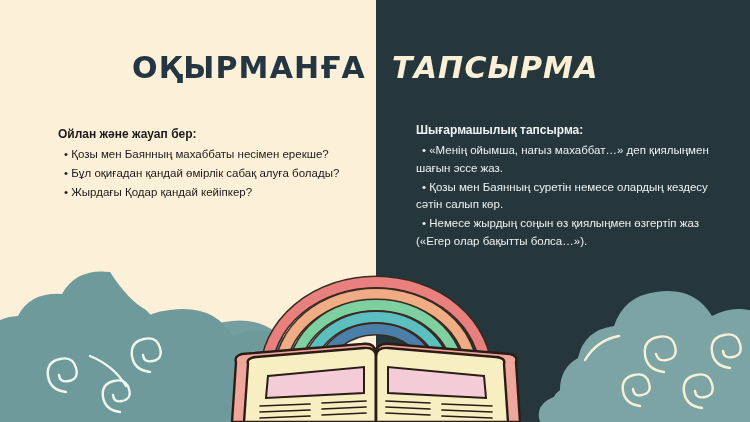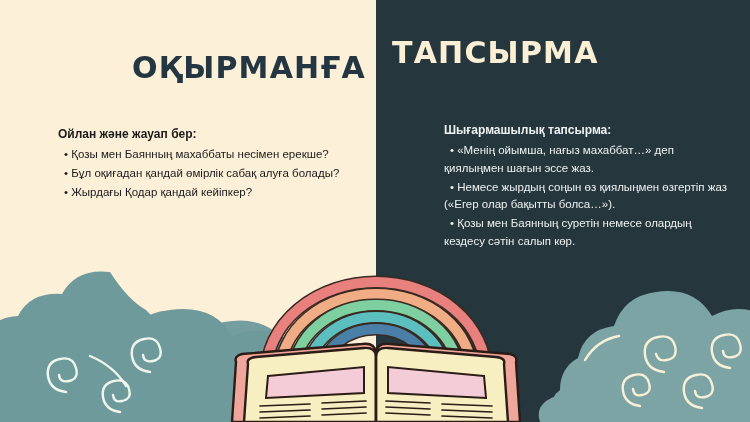--- a/index.html
+++ b/index.html
@@ -26,41 +26,41 @@
   
   .title{
     position:absolute;
     font-family:"DejaVu Sans", sans-serif;
     font-weight:bold;
     font-size:30px;
     letter-spacing:1.2px;
     white-space:nowrap;
   }
   .title-left{ left:132px; top:50px; color:#233641; }
-  .title-right{ left:392px; top:35px; color:#fbf0d6; }
+  .title-right{ left:392px; top:50px; color:#fbf0d6;font-style:italic; }
 
   
   .block{position:absolute;}
   .block-left{ left:58px; top:126px; width:300px; }
   .block-right{ left:416px; top:122px; width:318px; }
 
   .block h3{
     margin:0 0 3px 0;
     font-size:12px;
     font-weight:bold;
     line-height:1.42;
   }
   .block p{
     margin:0 0 1px 0;
     font-size:11.5px;
     line-height:1.55;
     text-indent:6px;
   }
   .block-left h3, .block-left p{ color:#1a1a1a; }
-  .block-right h3, .block-right p{ color:#eef2f2;margin-left:28px; }
+  .block-right h3, .block-right p{ color:#eef2f2; }
 
   
   .illus{position:absolute;left:226px;top:266px;width:300px;height:156px;}
 </style>
 </head>
 <body>
 
 <div class="slide">
 
   <div class="panel-left"></div>
@@ -106,22 +106,22 @@
   <div class="block block-left">
     <h3>Ойлан және жауап бер:</h3>
     <p> • Қозы мен Баянның махаббаты несімен ерекше?</p>
     <p> • Бұл оқиғадан қандай өмірлік сабақ алуға болады?</p>
     <p> • Жырдағы Қодар қандай кейіпкер?</p>
   </div>
 
   <div class="block block-right">
     <h3>Шығармашылық тапсырма:</h3>
     <p> • «Менің ойымша, нағыз махаббат…» деп қиялыңмен шағын эссе жаз.</p>
+    <p> • Қозы мен Баянның суретін немесе олардың кездесу сәтін салып көр.</p>
     <p> • Немесе жырдың соңын өз қиялыңмен өзгертіп жаз («Егер олар бақытты болса…»).</p>
-    <p> • Қозы мен Баянның суретін немесе олардың кездесу сәтін салып көр.</p>
   </div>
 
   <svg class="illus" viewBox="0 0 300 156" xmlns="http://www.w3.org/2000/svg">
 
     <g fill="none" stroke-linecap="round">
       <path d="M40 108 A110 92 0 0 1 260 108" stroke="#3a2a22" stroke-width="13"></path>
       <path d="M40 108 A110 92 0 0 1 260 108" stroke="#e8817e" stroke-width="10"></path>
 
       <path d="M54 108 A96 80 0 0 1 246 108" stroke="#3a2a22" stroke-width="13"></path>
       <path d="M54 108 A96 80 0 0 1 246 108" stroke="#f0ad85" stroke-width="10"></path>

